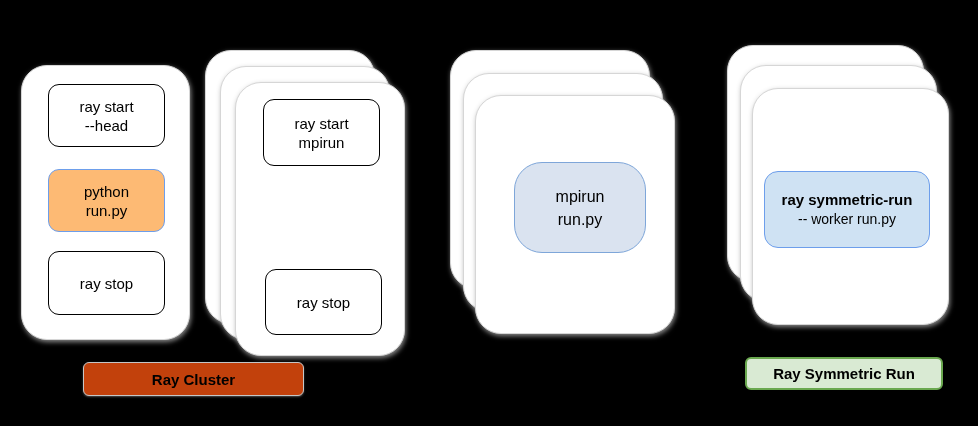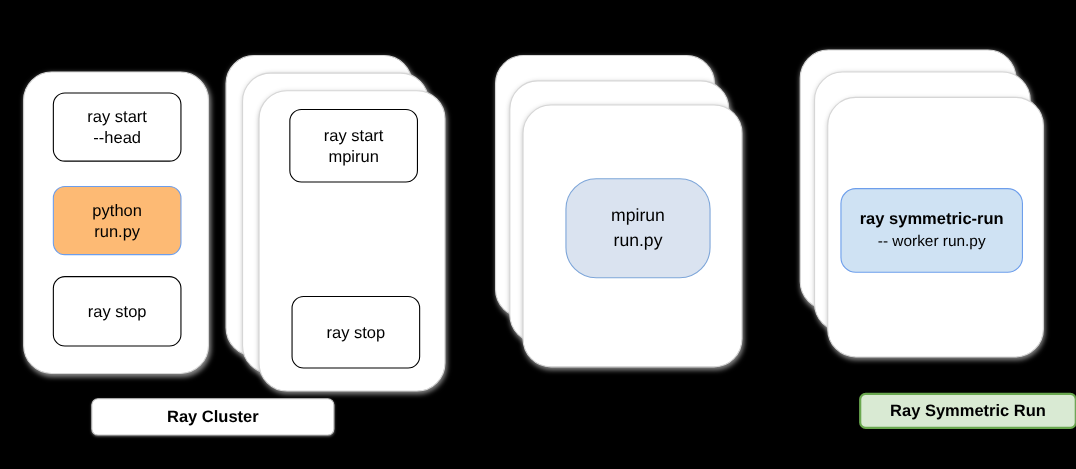--- a/index.html
+++ b/index.html
@@ -65,21 +65,21 @@
   .badge {
     position: absolute;
     display: flex;
     align-items: center;
     justify-content: center;
     font-weight: bold;
     font-size: 15px;
     border-radius: 6px;
   }
   .badge.gray {
-    background: #ffffff;
+    background: #c2410c;
     border: 1px solid #c6c6c6;
     box-shadow: 0 1px 2px rgba(150,150,150,0.5);
   }
   .badge.green {
     background: #d9ead3;
     border: 2px solid #6aa84f;
   }
 </style>
 </head>
 <body>
@@ -126,17 +126,17 @@
   <div class="card" style="left:752px; top:88px; width:195px; height:235px;">
     <div class="cmdbox symblue" style="left:11px; top:82px; width:164px; height:75px;">
       <span class="sym-title">ray symmetric-run</span>
       <span class="sym-sub">-- worker run.py</span>
     </div>
   </div>
 
   <div class="badge gray" style="left:83px; top:362px; width:219px; height:32px;">
     <span>Ray Cluster</span>
   </div>
-  <div class="badge green" style="left:745px; top:357px; width:194px; height:29px;margin-left:36px;">
+  <div class="badge green" style="left:745px; top:357px; width:194px; height:29px;">
     <span>Ray Symmetric Run</span>
   </div>
 
 </div>
 
 </body></html>

